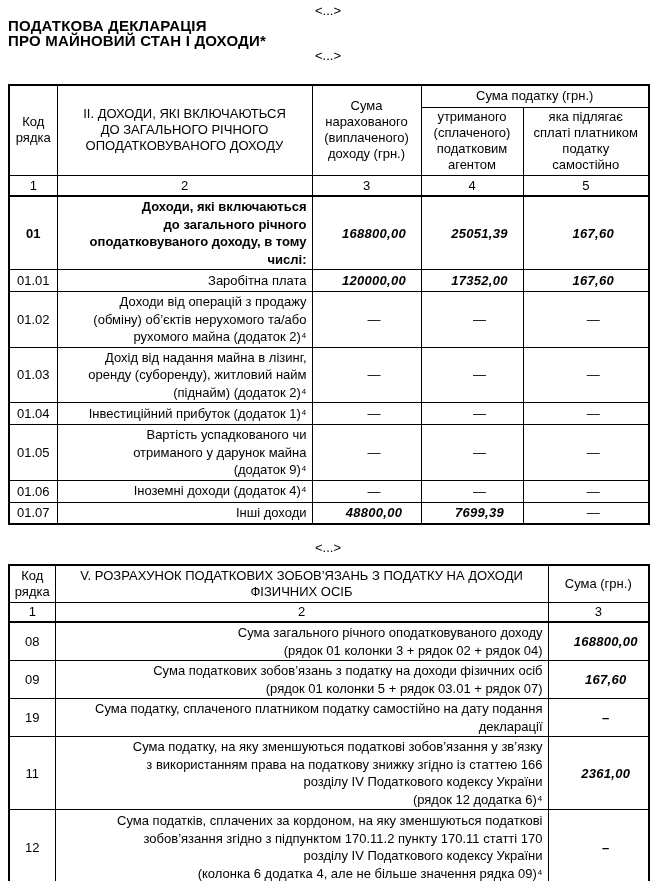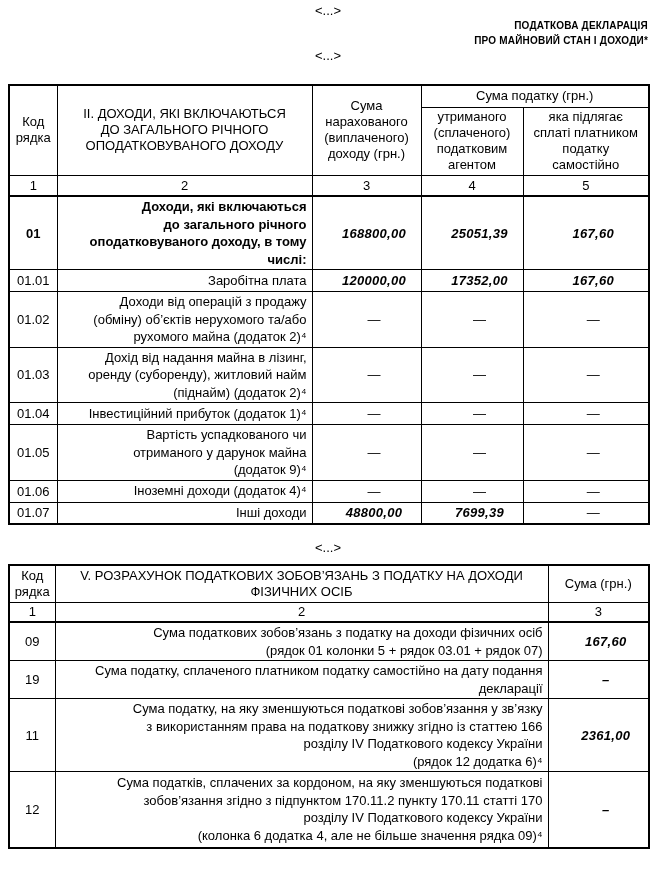--- a/index.html
+++ b/index.html
@@ -13,23 +13,23 @@
     font-size: 13px;
   }
   .page { padding: 3px 7px 6px 8px; }
 
   .omission {
     text-align: center;
     font-size: 13px;
     line-height: 15px;
   }
   .title-line {
-    text-align: right;
+    text-align: left;
     font-weight: bold;
-    font-size: 10px;
+    font-size: 15px;
     line-height: 15px;
     letter-spacing: 0.2px;
   }
 
   table.doc-table {
     width: 640px;
     border-collapse: collapse;
     table-layout: fixed;
     border: 2px solid #000;
   }
@@ -209,20 +209,26 @@
         <th>Сума (грн.)</th>
       </tr>
       <tr class="num-row t2nums">
         <td>1</td>
         <td>2</td>
         <td>3</td>
       </tr>
     </thead>
     <tbody>
       <tr class="h36">
+        <td class="code">08</td>
+        <td class="label prewrap">Сума загального річного оподатковуваного доходу
+(рядок 01 колонки 3 + рядок 02 + рядок 04)</td>
+        <td class="val">168800,00</td>
+      </tr>
+      <tr class="h36">
         <td class="code">09</td>
         <td class="label prewrap">Сума податкових зобов’язань з податку на доходи фізичних осіб
 (рядок 01 колонки 5 + рядок 03.01 + рядок 07)</td>
         <td class="val">167,60</td>
       </tr>
       <tr class="h36">
         <td class="code">19</td>
         <td class="label prewrap">Сума податку, сплаченого платником податку самостійно на дату подання
 декларації</td>
         <td class="val">–</td>

